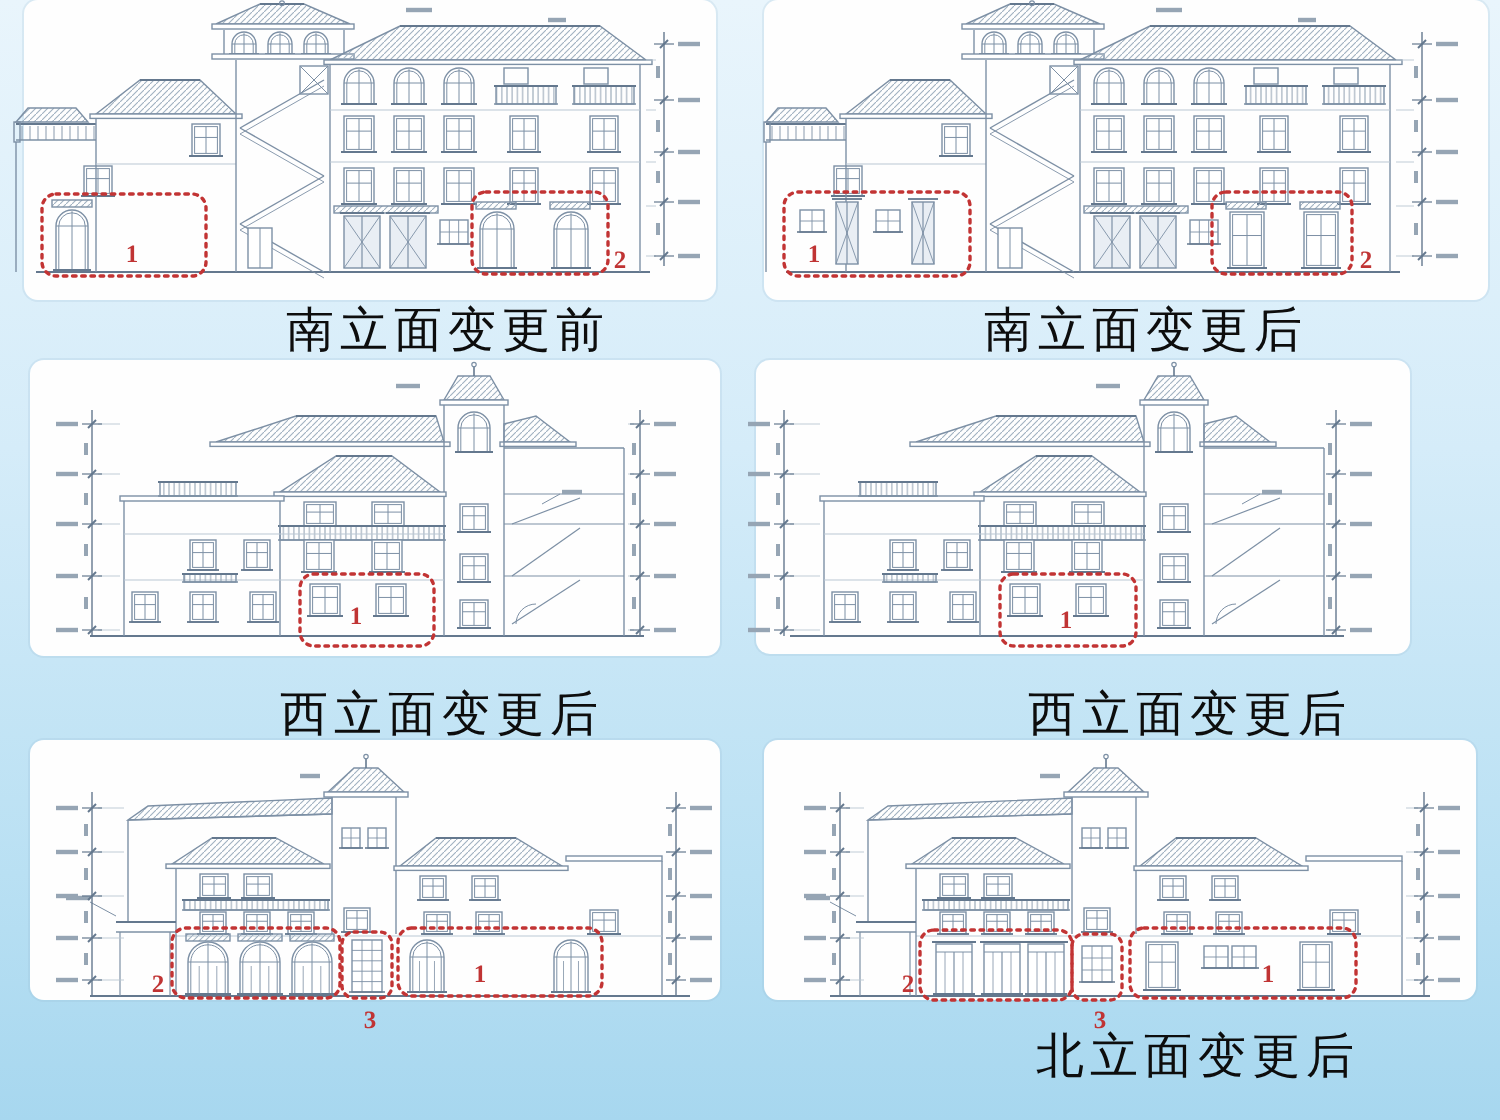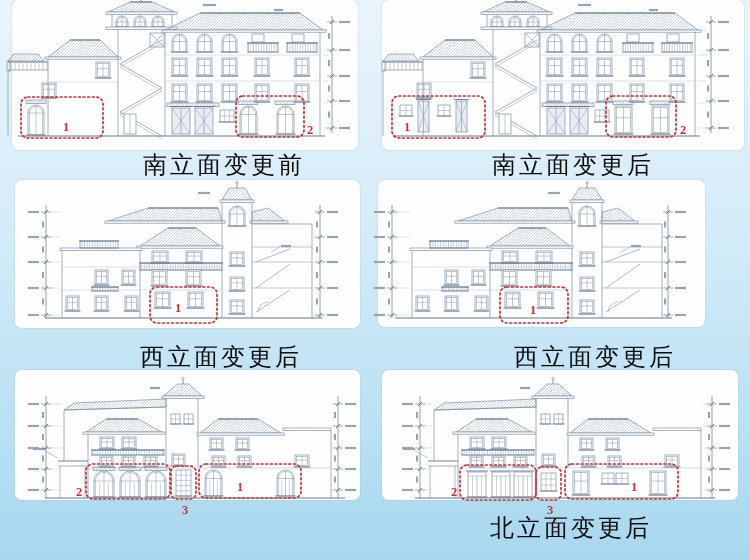--- a/index.html
+++ b/index.html
@@ -1223,14 +1223,14 @@
       <text class="mlabel" x="550" y="514">3</text>
       <rect class="redbox" x="565" y="464" width="113" height="35" rx="7"></rect>
       <text class="mlabel" x="634" y="491">1</text>
     </g>
   </svg>
 
   <div class="caption" style="left:45px;top:149px">南立面变更前</div>
   <div class="caption" style="left:394px;top:149px">南立面变更后</div>
   <div class="caption" style="left:42px;top:341px">西立面变更后</div>
   <div class="caption" style="left:416px;top:341px">西立面变更后</div>
-  <div class="caption" style="left:392px;top:512px">北立面变更后</div>
+  <div class="caption" style="left:420px;top:512px">北立面变更后</div>
 </div>
 
 </body></html>

